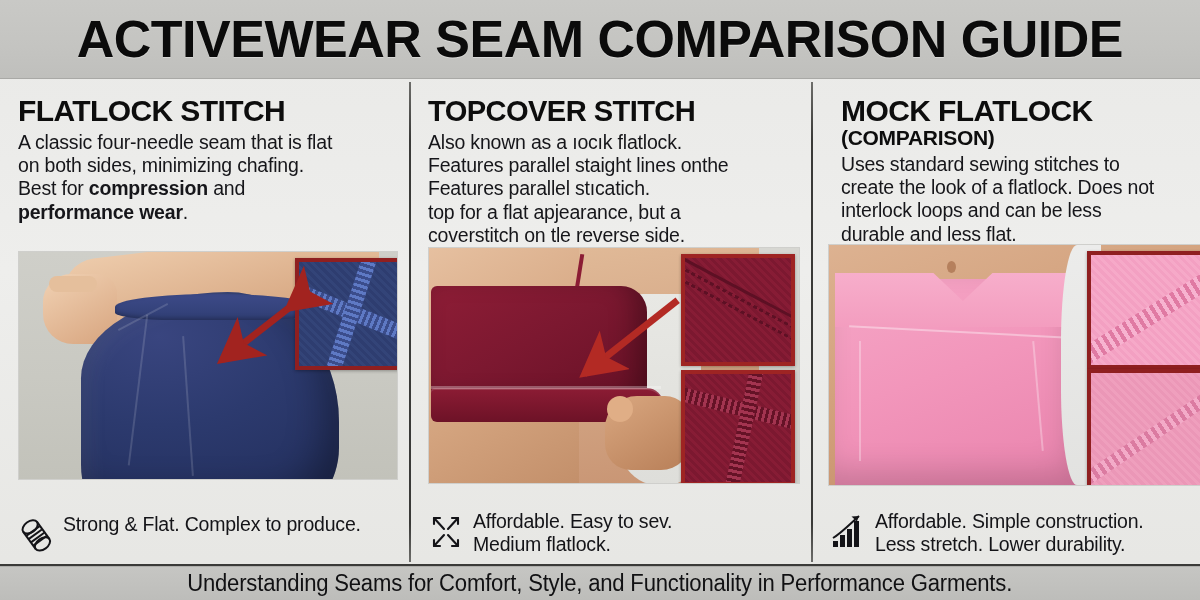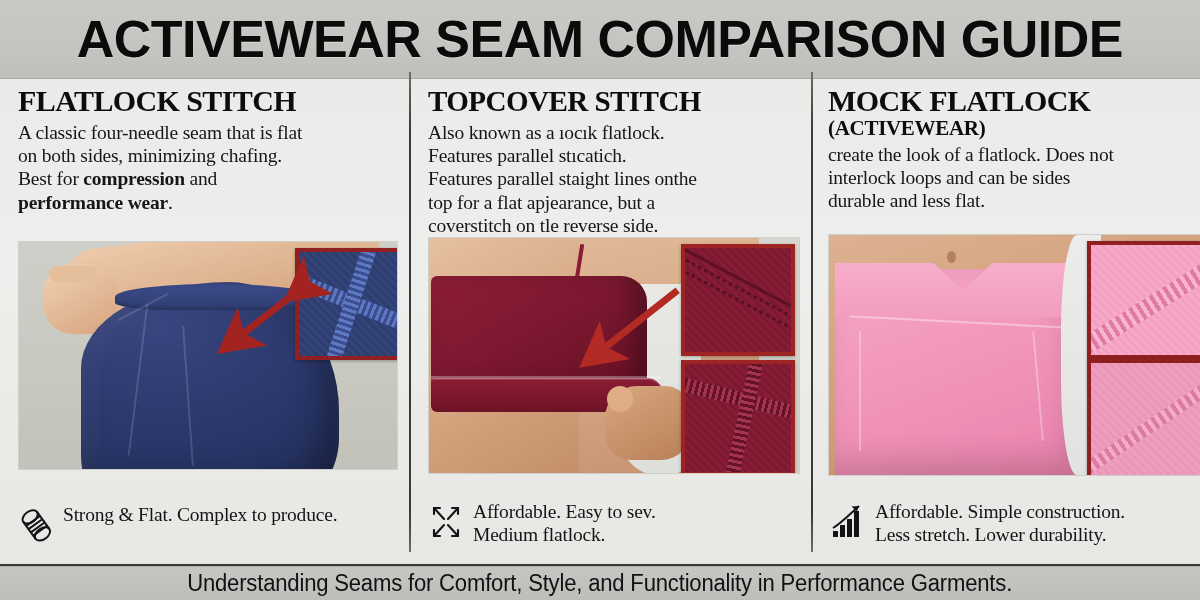--- a/index.html
+++ b/index.html
@@ -24,25 +24,25 @@
   }
   .header-title{
     font-family:"Liberation Sans Narrow","Liberation Sans",sans-serif;
     font-weight:700;font-size:51px;line-height:1;
     letter-spacing:-0.5px;color:#0b0b0b;white-space:nowrap;
     transform:scaleX(1.02);transform-origin:center;
     text-shadow:0 1px 0 rgba(255,255,255,.35);
   }
 
   
-  .columns{position:absolute;left:0;top:69px;width:1200px;height:486px;display:flex;font-family:Liberation Serif, serif;}
+  .columns{position:absolute;left:0;top:79px;width:1200px;height:486px;display:flex;}
   .col{position:relative;height:100%;box-sizing:border-box;}
   .col-1{width:410px;padding:0 12px 0 18px;}
   .col-2{width:402px;padding:0 12px 0 18px;}
-  .col-3{width:388px;padding:0 0 0 16px;}
+  .col-3{width:388px;padding:0 0 0 29px;}
   .divider{
     position:absolute;top:3px;width:2px;height:480px;
     background:linear-gradient(180deg,#6d6d6a,#3a3a38 12%,#3a3a38 92%,#6d6d6a);
   }
   .divider.d1{left:409px;}
   .divider.d2{left:811px;}
 
   .col-title{
     margin:0;padding-top:17px;
     font-weight:700;font-size:30px;line-height:1.02;letter-spacing:-0.6px;
@@ -258,22 +258,22 @@
         <div class="txt">
           <span class="ln">Strong &amp; Flat. Complex to produce.</span>
         </div>
       </div>
     </div>
 
     <div class="col col-2">
       <h2 class="col-title squish">TOPCOVER STITCH</h2>
       <div class="col-body">
         <span class="ln">Also known as a ıocık flatlock.</span>
+        <span class="ln">Features parallel staight lines onthe</span>
         <span class="ln">Features parallel stıcatich.</span>
-        <span class="ln">Features parallel staight lines onthe</span>
         <span class="ln">top for a flat apjearance, but a</span>
         <span class="ln">coverstitch on tle reverse side.</span>
       </div>
 
       <div class="photo ph2">
         <div class="scene">
           <div class="bg-studio2"></div>
           <div class="c2-body"></div>
           <div class="c2-body2"></div>
           <div class="c2-white"></div>
@@ -323,24 +323,25 @@
         </svg>
         <div class="txt">
           <span class="ln">Affordable. Easy to sev.</span>
           <span class="ln">Medium flatlock.</span>
         </div>
       </div>
     </div>
 
     <div class="col col-3">
       <h2 class="col-title">MOCK FLATLOCK</h2>
-      <div class="col-sub">(ACTIVEWEAR)</div>
+      <div class="col-sub">(COMPARISON)</div>
       <div class="col-body">
+        <span class="ln">Uses standard sewing stitches to</span>
         <span class="ln">create the look of a flatlock. Does not</span>
-        <span class="ln">interlock loops and can be sides</span>
+        <span class="ln">interlock loops and can be less</span>
         <span class="ln">durable and less flat.</span>
       </div>
 
       <div class="photo ph3">
         <div class="scene">
           <div class="c3-body"></div>
           <div class="c3-navel"></div>
           <div class="c3-pants"></div>
           <div class="c3-v"></div>
           <div style="position:absolute;left:20px;top:86px;width:220px;height:2px;background:rgba(255,255,255,.38);transform:rotate(3deg);"></div>

